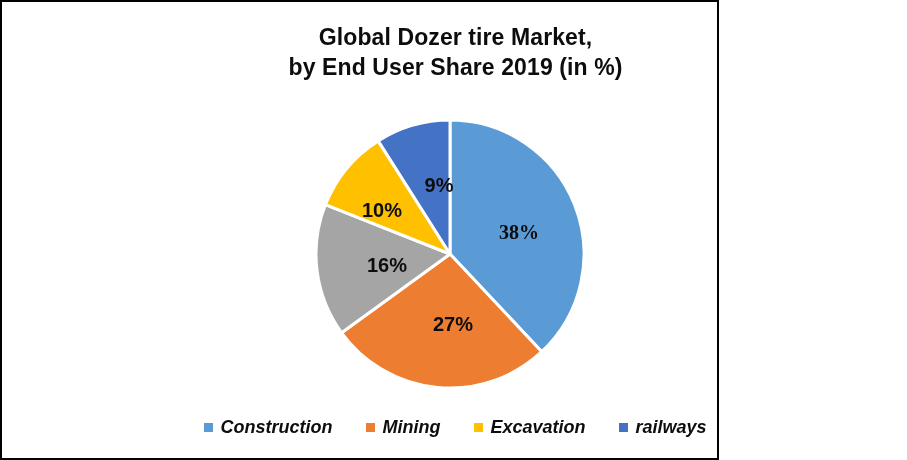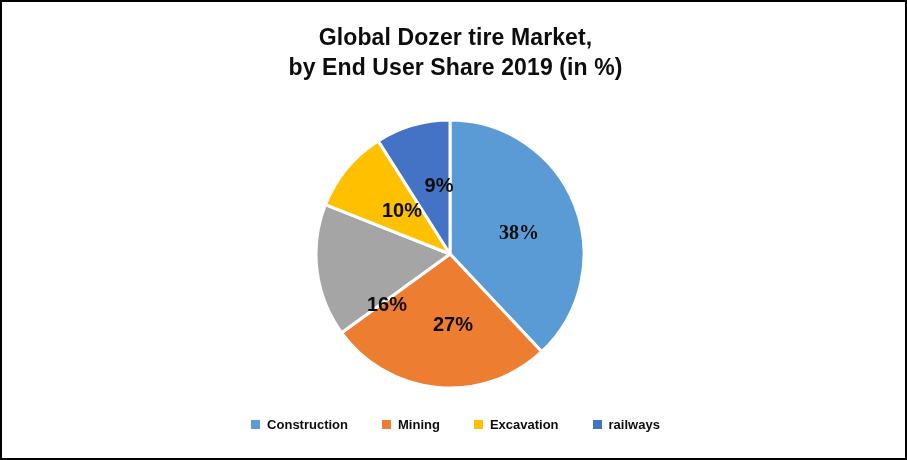--- a/index.html
+++ b/index.html
@@ -5,21 +5,21 @@
   html, body {
     margin: 0;
     padding: 0;
     background: #ffffff;
   }
   body {
     font-family: "Liberation Sans", sans-serif;
   }
   #figure {
     position: relative;
-    width: 907px;
+    width: 719px;
     height: 460px;
     background: #ffffff;
     box-sizing: border-box;
     border: 2px solid #000000;
     overflow: hidden;
   }
   #chart-title {
     position: absolute;
     left: 0;
     top: 20px;
@@ -74,25 +74,26 @@
     align-items: center;
     gap: 7px;
   }
   .legend-swatch {
     width: 9px;
     height: 9px;
     flex: none;
     display: block;
   }
   .legend-label {
-    font-size: 13px;
+    font-size: 18px;
     font-weight: bold;
     color: #0d0d0d;
     white-space: nowrap;
     line-height: 1;
+    font-style: italic;
   }
 </style>
 </head>
 <body>
 
 <div id="figure">
 
   <div id="chart-title">
     <span class="title-line">Global Dozer tire Market,</span>
     <span class="title-line">by End User Share 2019 (in %)</span>
@@ -102,22 +103,22 @@
     <svg id="pie-svg" viewBox="0 0 270 270">
         <path d="M 135 135 L 135 1 A 134 134 0 0 1 226.72931219444428 232.68179607446916 Z" fill="#5B9BD5" stroke="#FFFFFF" stroke-width="3" stroke-linejoin="round"></path>
         <path d="M 135 135 L 226.72931219444428 232.68179607446916 A 134 134 0 0 1 26.591722753757054 213.76322380719142 Z" fill="#ED7D31" stroke="#FFFFFF" stroke-width="3" stroke-linejoin="round"></path>
         <path d="M 135 135 L 26.591722753757054 213.76322380719142 A 134 134 0 0 1 10.40995089097433 85.67130994025311 Z" fill="#A5A5A5" stroke="#FFFFFF" stroke-width="3" stroke-linejoin="round"></path>
         <path d="M 135 135 L 10.40995089097433 85.67130994025311 A 134 134 0 0 1 63.19920947281449 21.860057982729955 Z" fill="#FFC000" stroke="#FFFFFF" stroke-width="3" stroke-linejoin="round"></path>
         <path d="M 135 135 L 63.19920947281449 21.860057982729955 A 134 134 0 0 1 134.99999999999997 1 Z" fill="#4472C4" stroke="#FFFFFF" stroke-width="3" stroke-linejoin="round"></path>
       </svg>
     <div id="slice-labels">
         <div class="slice-label" style="left: 517px; top: 130px; font-family: Liberation Serif, serif;">38%</div>
         <div class="slice-label" style="left: 451px; top: 222px; text-align: center;">27%</div>
-        <div class="slice-label" style="left: 385px; top: 163px; margin-top: 39px;">16%</div>
-        <div class="slice-label" style="left: 400px; top: 108px;">10%</div>
+        <div class="slice-label" style="left: 385px; top: 163px;">16%</div>
+        <div class="slice-label" style="left: 380px; top: 108px;">10%</div>
         <div class="slice-label" style="left: 437px; top: 83px;">9%</div>
       </div>
   </div>
 
   <div id="legend">
       <div class="legend-item">
         <span class="legend-swatch" style="background: rgb(91, 155, 213);"></span>
         <span class="legend-label">Construction</span>
       </div>
       <div class="legend-item">

